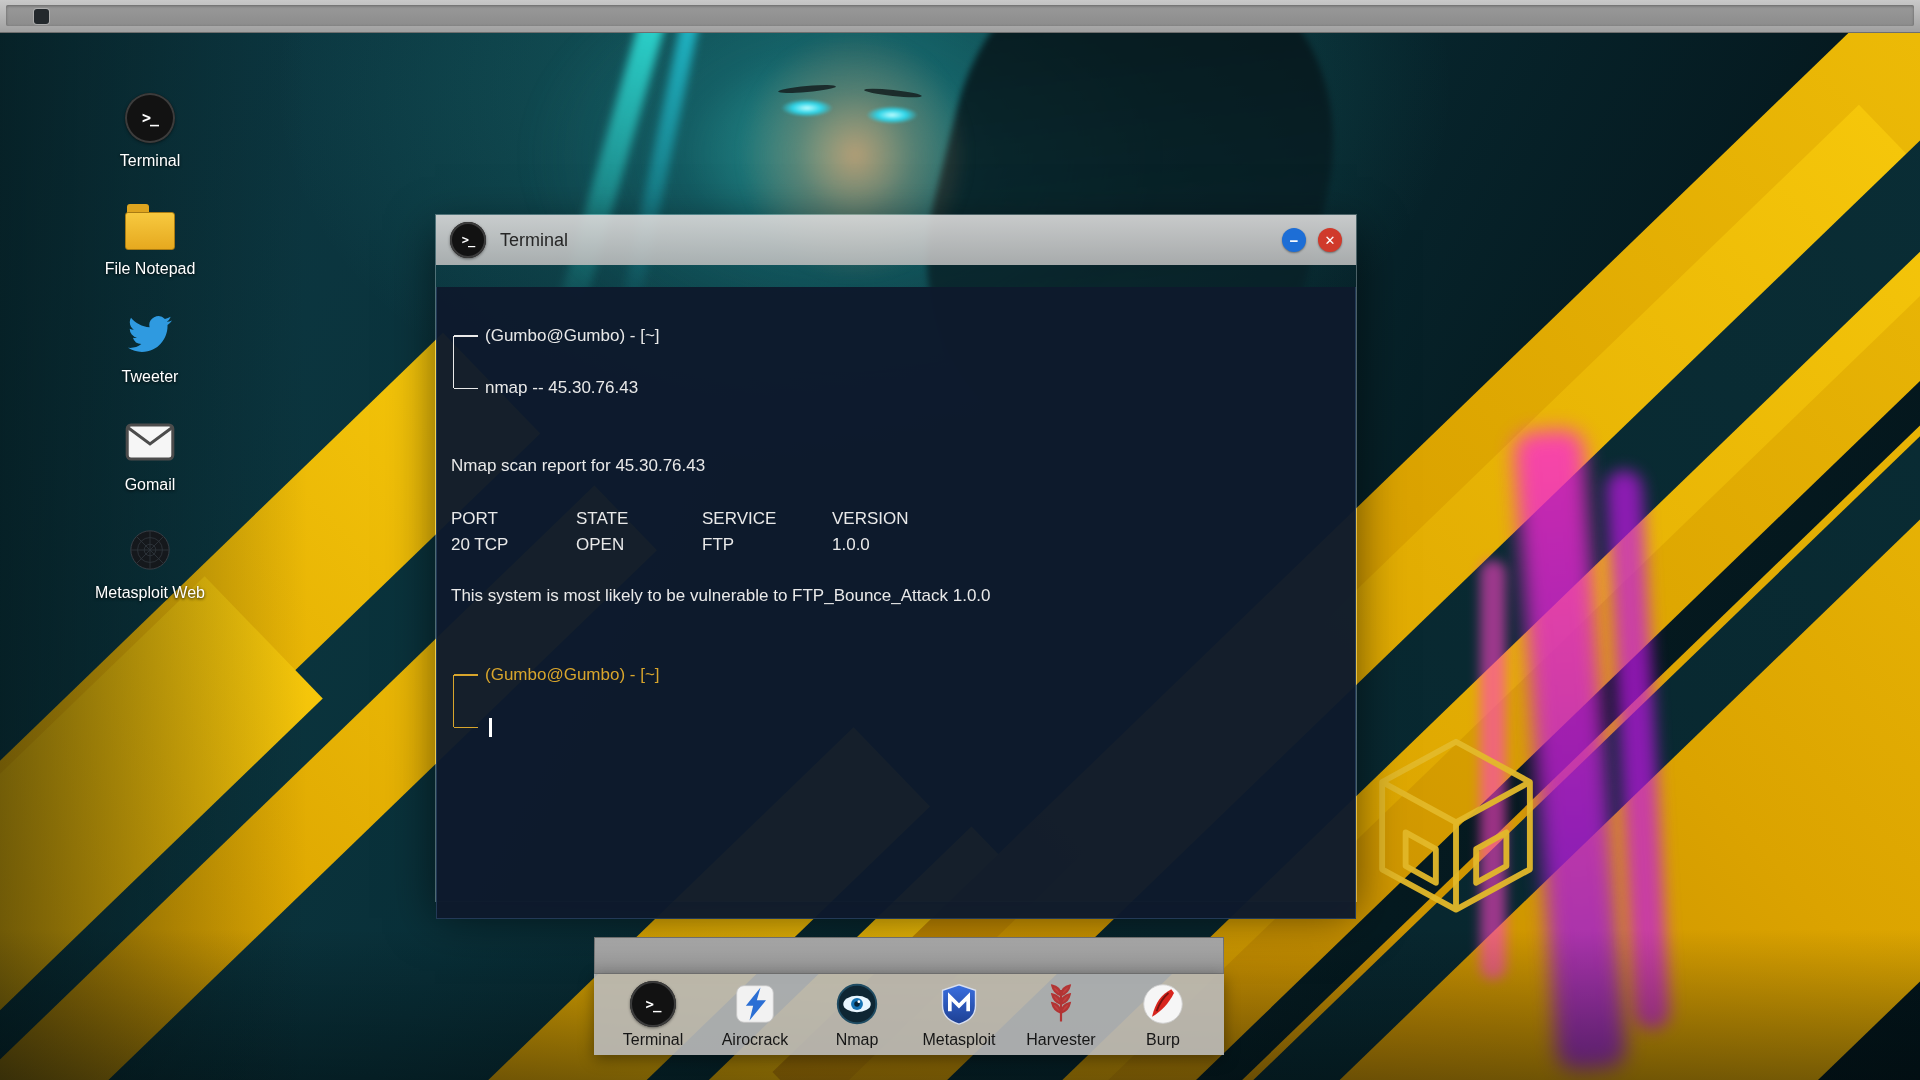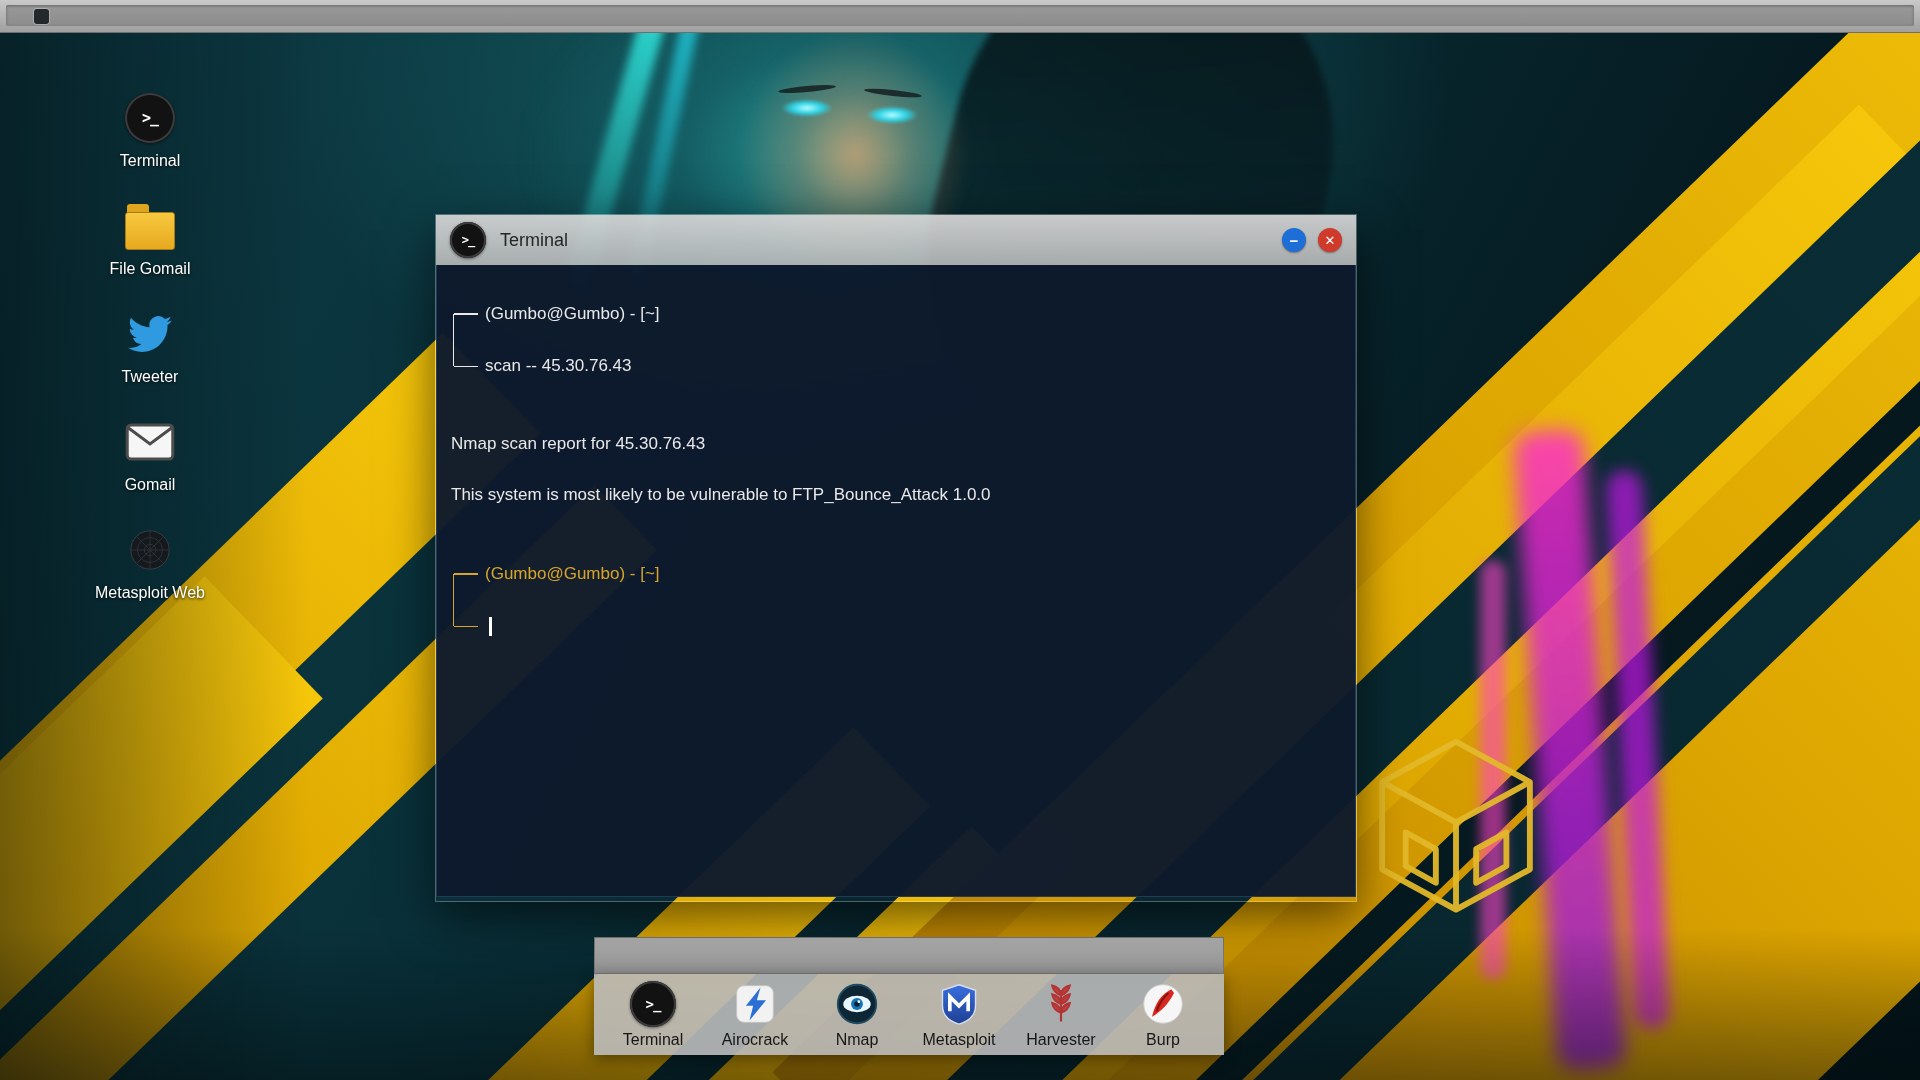--- a/index.html
+++ b/index.html
@@ -54,21 +54,21 @@
     box-shadow:0 16px 44px rgba(0,0,0,.55); border:1px solid rgba(255,255,255,.28); }
   .titlebar { height:50px; display:flex; align-items:center; gap:14px; padding:0 14px;
     background:linear-gradient(180deg, rgba(216,216,216,.92), rgba(189,189,189,.88)); }
   .wtitle { font-size:18px; color:#262626; }
   .controls { margin-left:auto; display:flex; gap:12px; }
   .ctrl { width:24px; height:24px; border-radius:50%; color:#fff; display:flex; align-items:center;
     justify-content:center; cursor:pointer; box-shadow:0 1px 2px rgba(0,0,0,.4); }
   .ctrl.min { background:#1d6ed6; font-size:15px; font-weight:bold; }
   .ctrl.close { background:#d03a2b; font-size:13px; }
   .term-body { height:632px; background:rgba(13,26,44,.97); border:1px solid #233a57; border-top:none;
-    padding:36px 16px 0 14px; color:#e9e9e9; font-size:17px; }
+    padding:36px 16px 0 14px; color:#e9e9e9; font-size:17px;margin-top:22px; }
   .t-line { line-height:26px; }
   .mt27 { margin-top:27px; } .mt52 { margin-top:52px; } .mt25 { margin-top:25px; } .mt53 { margin-top:53px; }
   .prompt-block { position:relative; padding-left:34px; width:max-content; }
   .pline { height:26px; line-height:26px; }
   .bracket { position:absolute; left:2px; top:13px; bottom:13px; width:26px;
     border-left:1.5px solid currentColor; }
   .bracket::before,.bracket::after { content:""; position:absolute; left:0; width:24px; height:1.5px;
     background:currentColor; }
   .bracket::before { top:-1px; } .bracket::after { bottom:-1px; }
   .p-white { color:#e9e9e9; }
@@ -151,21 +151,21 @@
       <div class="dlabel-light">Terminal</div>
     </div>
 
     <div class="dicon">
       <div class="glyph">
         <div class="icon-folder">
             <div class="tab"></div>
             <div class="bodyp"></div>
           </div>
       </div>
-      <div class="dlabel-light">File Gomail</div>
+      <div class="dlabel-light">File Notepad</div>
     </div>
 
     <div class="dicon">
       <div class="glyph">
         <svg width="44" height="44" viewBox="0 0 24 24">
             <path fill="#2f9ae0" d="M23.953 4.57a10 10 0 0 1-2.825.775 4.958 4.958 0 0 0 2.163-2.723 9.99 9.99 0 0 1-3.127 1.195 4.92 4.92 0 0 0-8.384 4.482C7.69 8.095 4.067 6.13 1.64 3.162a4.822 4.822 0 0 0-.666 2.475c0 1.71.87 3.213 2.188 4.096a4.904 4.904 0 0 1-2.228-.616v.06a4.923 4.923 0 0 0 3.946 4.827 4.996 4.996 0 0 1-2.212.085 4.937 4.937 0 0 0 4.604 3.417 9.868 9.868 0 0 1-6.102 2.105c-.39 0-.779-.023-1.17-.067a13.995 13.995 0 0 0 7.557 2.209c9.054 0 13.999-7.496 13.999-13.986 0-.21 0-.42-.015-.63a9.936 9.936 0 0 0 2.46-2.548z"></path>
           </svg>
       </div>
       <div class="dlabel-light">Tweeter</div>
     </div>
@@ -211,25 +211,39 @@
             <span>✕</span>
           </div>
       </div>
     </div>
 
     <div class="term-body">
       <div class="prompt-block p-white">
         <span class="bracket"></span>
         <div class="pline">(Gumbo@Gumbo) - [~]</div>
         <div class="pline"></div>
-        <div class="pline">scan -- 45.30.76.43</div>
+        <div class="pline">nmap -- 45.30.76.43</div>
       </div>
 
       <div class="t-line mt52">Nmap scan report for 45.30.76.43</div>
 
+      <div class="t-table">
+        <div class="trow">
+          <span class="c1">PORT</span>
+          <span class="c2">STATE</span>
+          <span class="c3">SERVICE</span>
+          <span class="c4">VERSION</span>
+        </div>
+        <div class="trow">
+          <span class="c1">20 TCP</span>
+          <span class="c2">OPEN</span>
+          <span class="c3">FTP</span>
+          <span class="c4">1.0.0</span>
+        </div>
+      </div>
 
       <div class="t-line mt25">This system is most likely to be vulnerable to FTP_Bounce_Attack 1.0.0</div>
 
       <div class="prompt-block p-yellow mt53">
         <span class="bracket"></span>
         <div class="pline">(Gumbo@Gumbo) - [~]</div>
         <div class="pline"></div>
         <div class="pline"><span class="cursor"></span></div>
       </div>
     </div>

